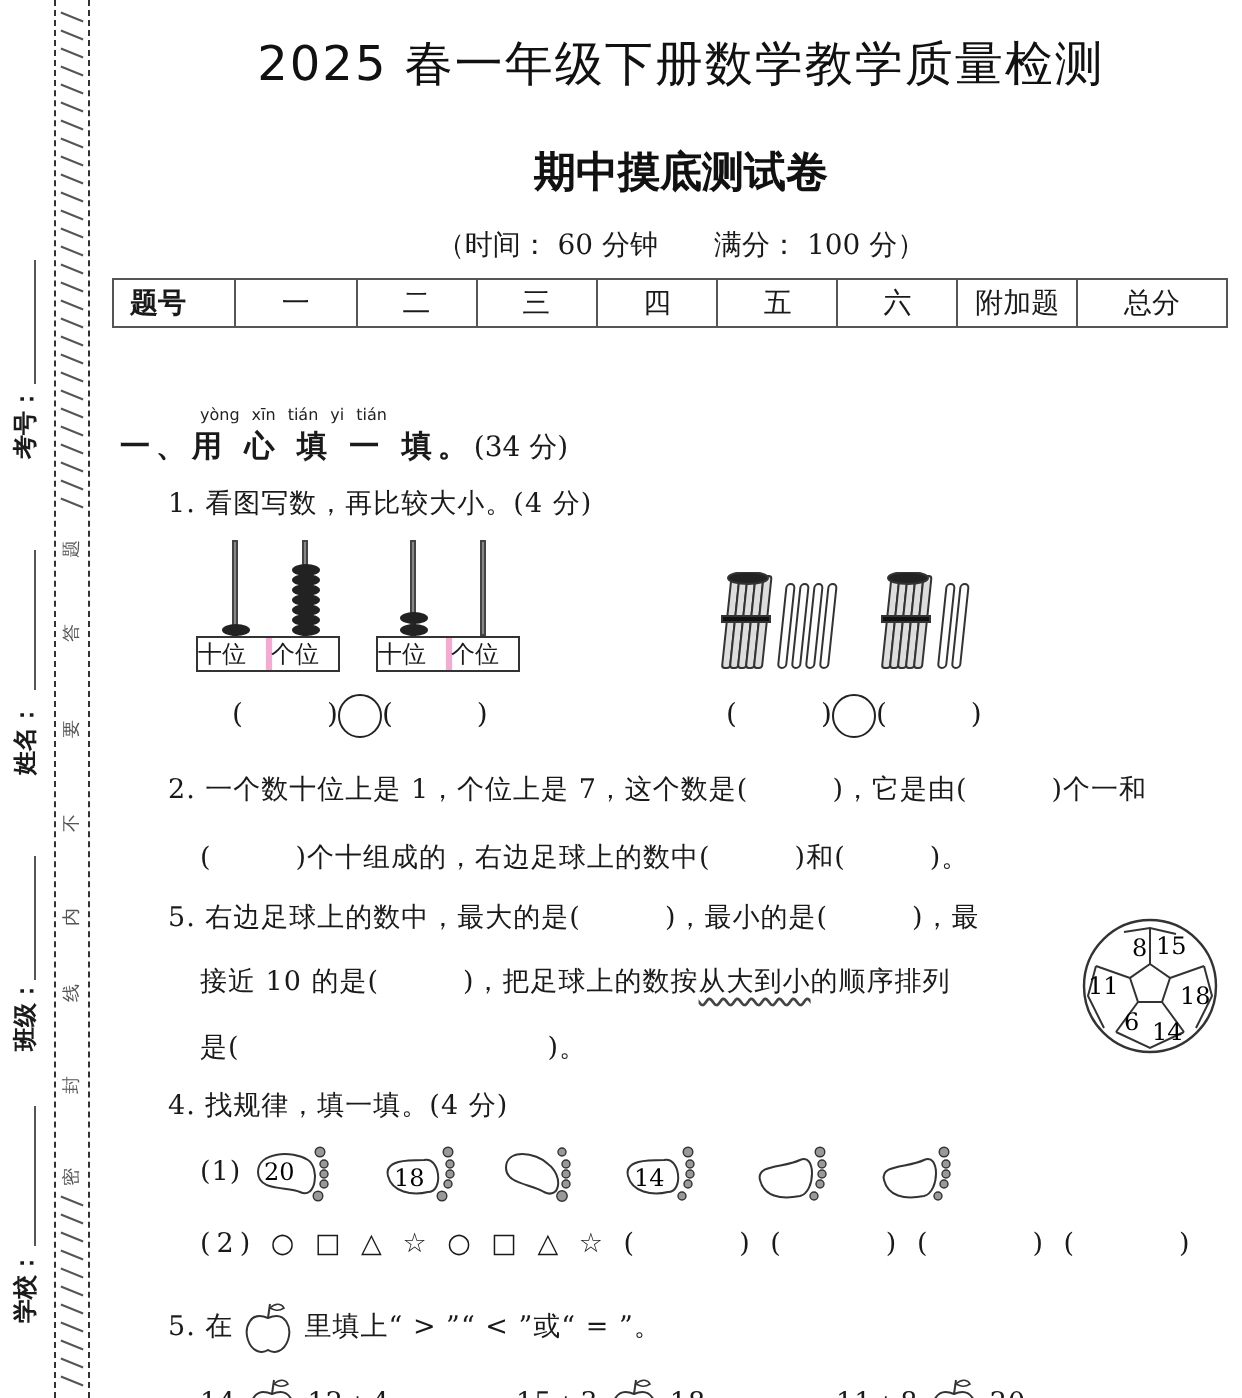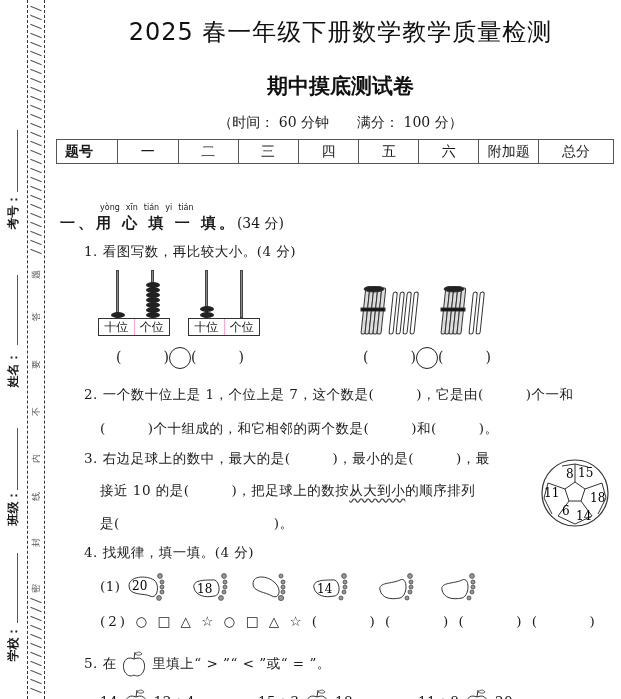--- a/index.html
+++ b/index.html
@@ -33,22 +33,22 @@
   .sec-head { position: absolute; left: 60px; top: 214px; font-family: "DejaVu Sans", sans-serif; font-weight: bold; font-size: 15px; letter-spacing: 3px; }
   .sec-head .pts { font-weight: normal; font-family: "DejaVu Serif", serif; letter-spacing: 0; font-size: 14px; }
 
   .q { position: absolute; font-size: 13.5px; white-space: nowrap; letter-spacing: 0.5px; }
 
   
   .abacus { position: absolute; top: 270px; }
   .rod { position: absolute; width: 3px; background: #888; border: 1px solid #444; }
   .bead { position: absolute; width: 14px; height: 6px; border-radius: 50%; background: #222; }
   .abacus-base { position: absolute; top: 48px; height: 18px; border: 1px solid #333; display: flex; font-size: 12px; font-family: "DejaVu Sans", sans-serif; background: #fff; }
-  .abacus-base span { flex: 1; text-align: center; line-height: 16px; }
-  .abacus-base span + span { border-left: 1px solid #f9a8d4; }
+  .abacus-base span { flex: 1; line-height: 16px; }
+  .abacus-base span + span { border-left: 3px solid #f9a8d4; }
   .compare-row { position: absolute; font-size: 14px; }
   .cmp-circle { display: inline-block; width: 22px; height: 22px; border: 1px solid #222; border-radius: 50%; vertical-align: middle; }
 
   .bundle { position: absolute; }
 
   
   .ball { position: absolute; left: 540px; top: 458px; width: 70px; height: 70px; }
 
   
   .foot { position: absolute; top: 572px; }
@@ -232,23 +232,23 @@
       </g>
     </g>
   </svg>
 </div>
 
 <div class="compare-row" style="left:363px;top:347px">
   <span>(　　　)</span><span class="cmp-circle"></span><span>(　　　)</span>
 </div>
 
 <div class="q" style="left:84px;top:386px">2. 一个数十位上是 1，个位上是 7，这个数是(　　　)，它是由(　　　)个一和</div>
-<div class="q" style="left:100px;top:420px">(　　　)个十组成的，和它相邻的两个数是(　　　)和(　　　)。</div>
-
-<div class="q" style="left:84px;top:450px">3. 右边足球上的数中，最大的是(　　　)，最小的是(　　　)，最</div>
+<div class="q" style="left:100px;top:420px">(　　　)个十组成的，右边足球上的数中(　　　)和(　　　)。</div>
+
+<div class="q" style="left:84px;top:450px">5. 右边足球上的数中，最大的是(　　　)，最小的是(　　　)，最</div>
 <div class="q" style="left:100px;top:482px">
   <span>接近 10 的是(　　　)，把足球上的数按</span><span class="wavy">从大到小</span><span>的顺序排列</span>
 </div>
 <div class="q" style="left:100px;top:515px">是(　　　　　　　　　　　)。</div>
 
 <svg class="ball" viewBox="0 0 70 70">
   <circle cx="35" cy="35" r="33" fill="#fff" stroke="#333" stroke-width="1.2"></circle>
   <polygon points="35,24 45,31 41,43 29,43 25,31" fill="none" stroke="#333" stroke-width="1"></polygon>
   <g stroke="#333" stroke-width="1" fill="none">
     <path d="M35,24 L35,6 M45,31 L62,25 M41,43 L52,58 M29,43 L18,58 M25,31 L8,25"></path>

